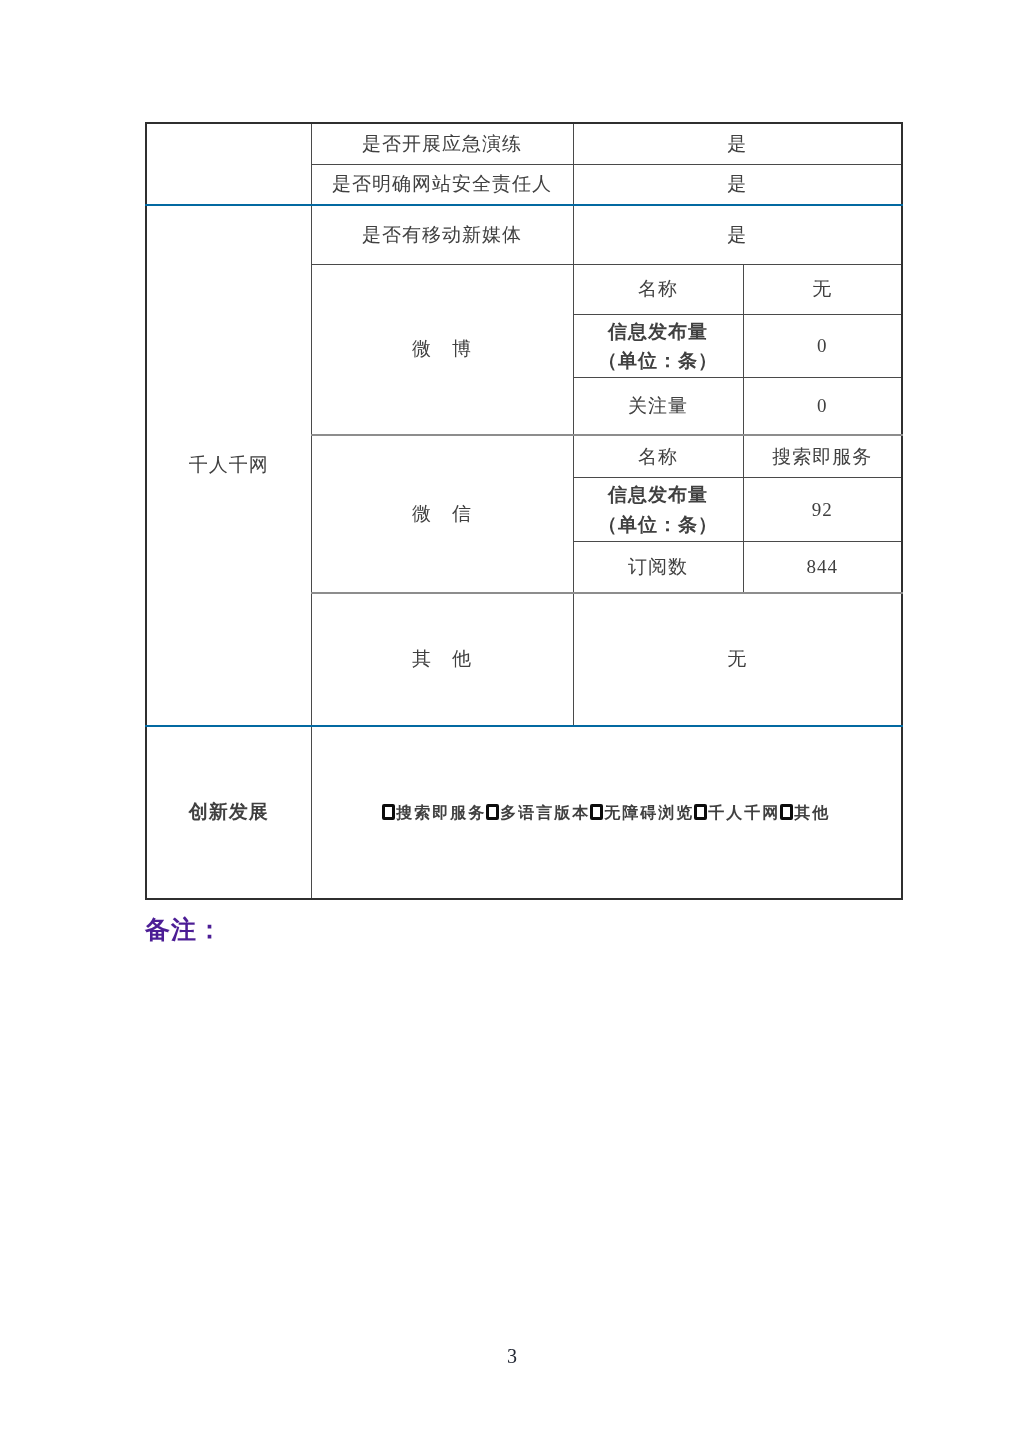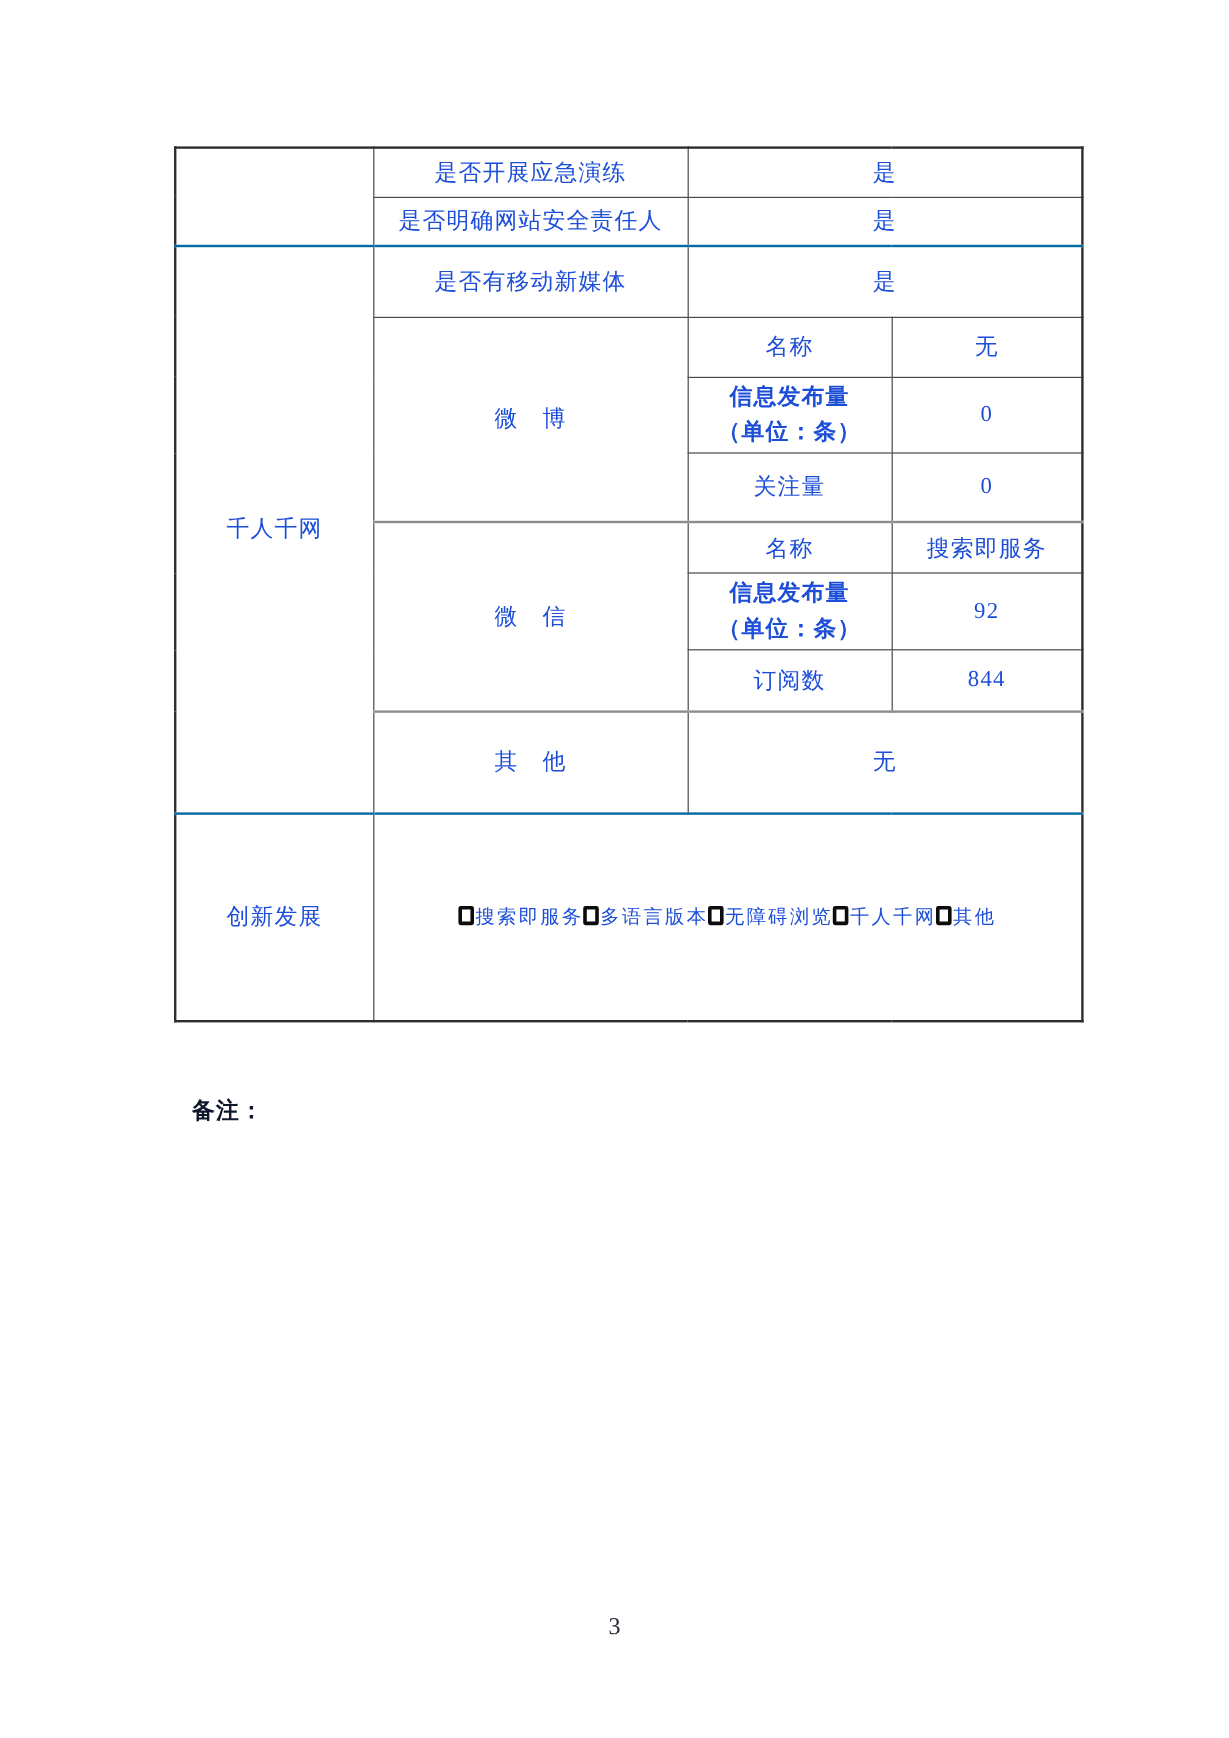--- a/index.html
+++ b/index.html
@@ -21,40 +21,40 @@
     width: 756px;
     border-collapse: collapse;
     table-layout: fixed;
   }
   table.report-table td {
     border: 1px solid #4a4a4a;
     text-align: center;
     vertical-align: middle;
     font-size: 19px;
     letter-spacing: 1px;
-    color: #1d4ed8;
+    color: #404040;
     padding: 2px 3px;
     background: #ffffff;
   }
   
   table.report-table { border: 2px solid #2f2f2f; }
 
   
   tr.sep-dark > td    { border-top: 2px solid #0369a1; margin-left: 24px; }
   tr.sep-gray > td    { border-top: 2px solid #8d8d8d; }
 
   .h41  { height: 41px; }
   .h59  { height: 59px; }
   .h50  { height: 50px; }
   .h58  { height: 58px; }
   .h57  { height: 57px; }
   .h43  { height: 43px; }
   .h51  { height: 51px; }
-  .h111 { height: 85px; margin-top: 44px; }
-  .h173 { height: 173px; }
+  .h111 { height: 133px; margin-top: 44px; }
+  .h173 { height: 173px; font-weight: bold; }
 
   .prewrap { white-space: pre-line; line-height: 1.55; font-weight: bold; }
 
   .checkbox-line {
     font-size: 16px;
     letter-spacing: 2px;
     white-space: nowrap;
   }
   .checkbox-glyph {
     display: inline-block;
@@ -63,26 +63,26 @@
     border: 3px solid #0c0c0c;
     background: #ffffff;
     vertical-align: -2px;
     margin-right: 1px;
     border-radius: 2px;
   }
   .checkbox-item { display: inline; }
 
   .remarks {
     position: absolute;
-    left: 160px;
+    left: 145px;
     top: 913px;
-    font-size: 19px;
+    font-size: 25px;
     font-weight: bold;
     letter-spacing: 1px;
-    color: #0f172a;
+    color: #4c1d95;
   }
 
   .page-number {
     position: absolute;
     left: 0;
     top: 1345px;
     width: 100%;
     text-align: center;
     font-size: 20px;
     color: #222733;

